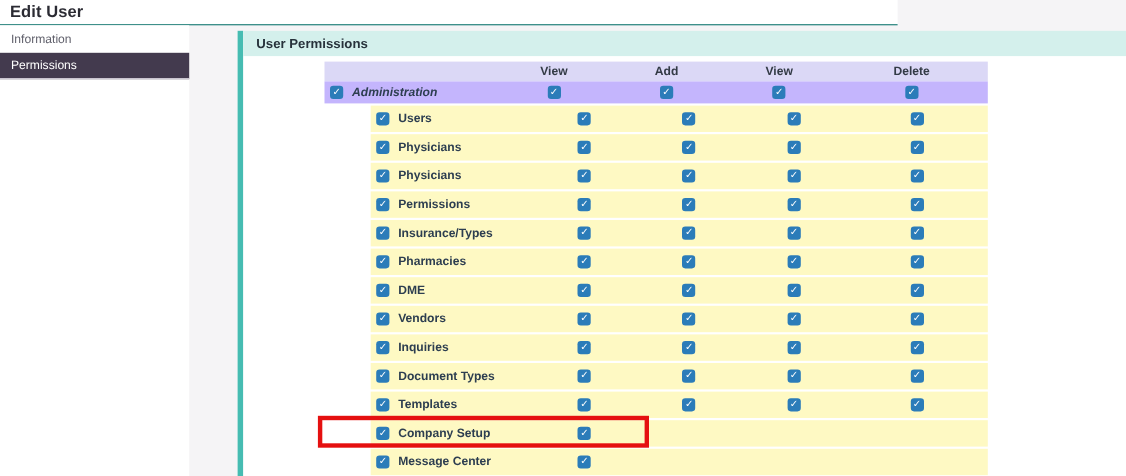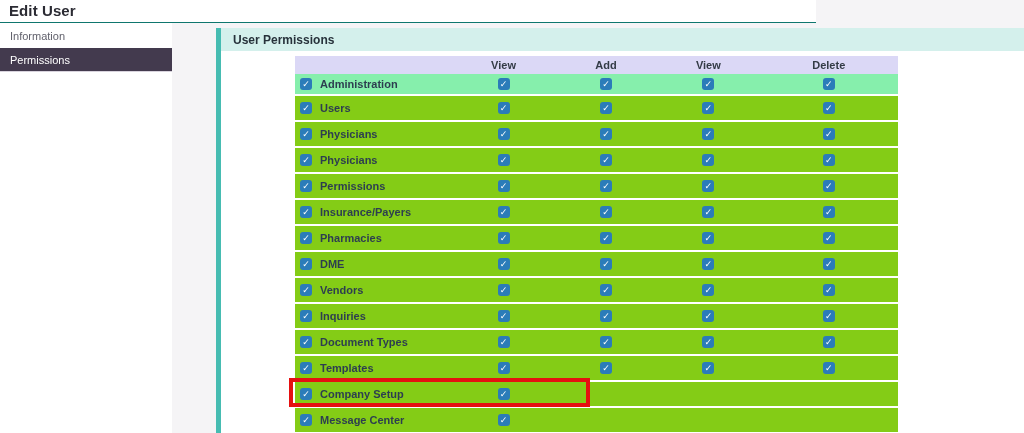--- a/index.html
+++ b/index.html
@@ -43,22 +43,22 @@
   .panel-header {
     position:absolute; left:0; top:0; right:0; height:23px;
     background:#d4f0ec; display:flex; align-items:center; padding-left:12px;
   }
   .panel-title { font-size:12px; font-weight:bold; color:#27323b; }
 
   
   .ptable { position:absolute; left:74px; top:28px; width:603px; }
   .row { display:flex; align-items:center; }
   .row.colhead { height:18px; background:#dbd8f6; }
-  .row.adminrow { height:20px; background:#86efac; }
-  .row.body { height:24px; background:#84cc16; margin-top:2px; }
+  .row.adminrow { height:20px; background:#c4b5fd;font-style:italic; }
+  .row.body { height:24px; background:#fef9c3; margin-top:2px;margin-left:42px; }
   .cell { display:flex; align-items:center; justify-content:center; }
   .c-label { width:191px; justify-content:flex-start; padding-left:5px; gap:8px; }
   .c-view, .c-add, .c-edit { width:125px; }
   .c-delete { width:169px; }
   .col-label { font-size:11px; font-weight:bold; color:#333b46; }
   .row-label { font-size:11px; font-weight:bold; color:#2d3e50; }
 
   
   .cb {
     width:12px; height:12px; flex:none;
@@ -207,21 +207,21 @@
           <span class="cb"></span>
         </div>
       <div class="cell c-delete">
           <span class="cb"></span>
         </div>
     </div>
 
     <div class="row body">
       <div class="cell c-label">
         <span class="cb"></span>
-        <span class="row-label">Insurance/Payers</span>
+        <span class="row-label">Insurance/Types</span>
       </div>
       <div class="cell c-view">
           <span class="cb"></span>
         </div>
       <div class="cell c-add">
           <span class="cb"></span>
         </div>
       <div class="cell c-edit">
           <span class="cb"></span>
         </div>

